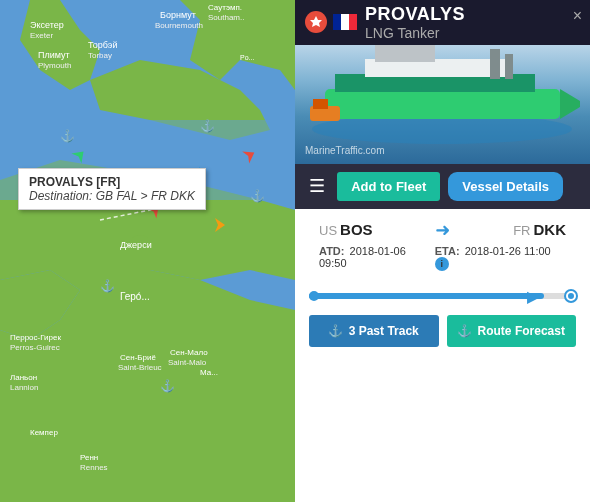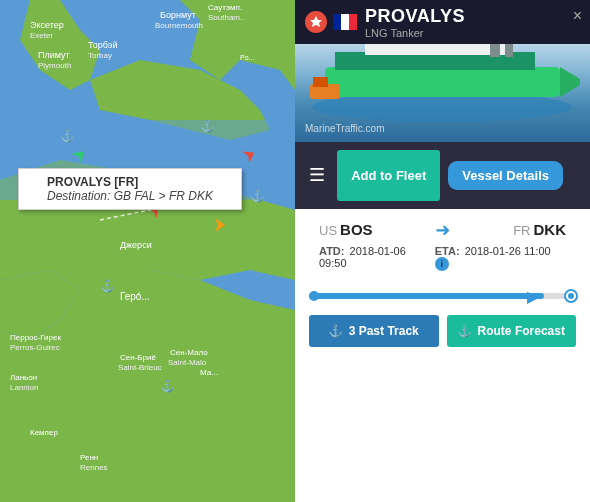--- a/index.html
+++ b/index.html
@@ -20,21 +20,21 @@
       position: absolute;
       top: 0; left: 0;
     }
 
     .map-tooltip {
       position: absolute;
       top: 168px;
       left: 18px;
       background: white;
       border: 1px solid #ccc;
-      padding: 6px 28px;
+      padding: 6px 10px;
       font-size: 12px;
       font-weight: bold;
       color: #333;
       z-index: 10;
       box-shadow: 2px 2px 4px rgba(0,0,0,0.3);
     }
 
     .map-tooltip .dest {
       font-weight: normal;
       font-size: 12px;
@@ -97,21 +97,21 @@
     }
 
     .header-name {
       font-size: 18px;
       font-weight: bold;
       color: white;
       letter-spacing: 0.5px;
     }
 
     .header-type {
-      font-size: 11px;
+      font-size: 14px;
       color: #aaa;
     }
 
     .close-btn {
       position: absolute;
       right: 8px;
       top: 8px;
       color: #aaa;
       cursor: pointer;
       font-size: 16px;
@@ -161,21 +161,21 @@
       cursor: pointer;
       font-size: 18px;
       line-height: 1;
       padding: 2px 4px;
     }
 
     .btn-add-fleet {
       background: #1abc9c;
       color: white;
       border: none;
-      padding: 18px 14px;
+      padding: 7px 14px;
       border-radius: 3px;
       font-size: 13px;
       cursor: pointer;
       font-weight: bold;
     }
 
     .btn-vessel-details {
       background: #3498db;
       color: white;
       border: none;

